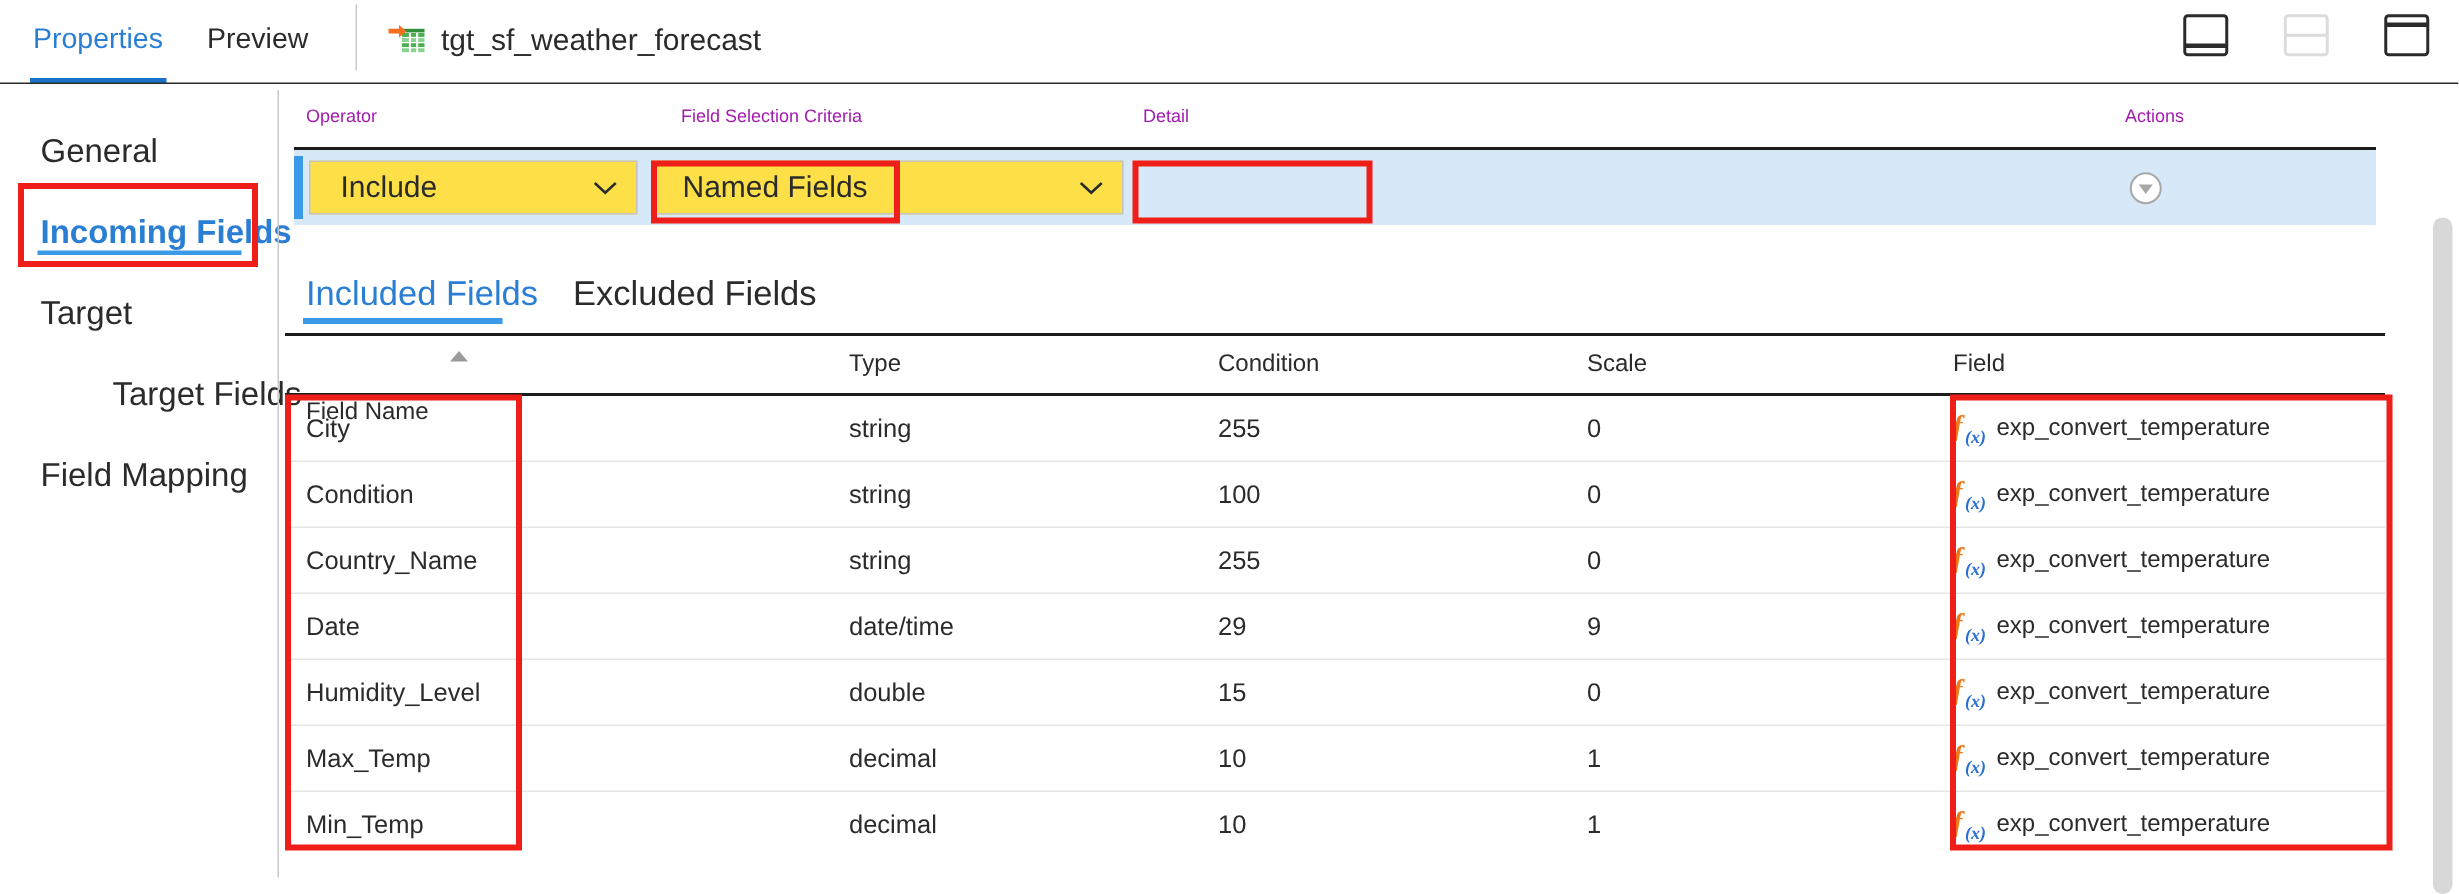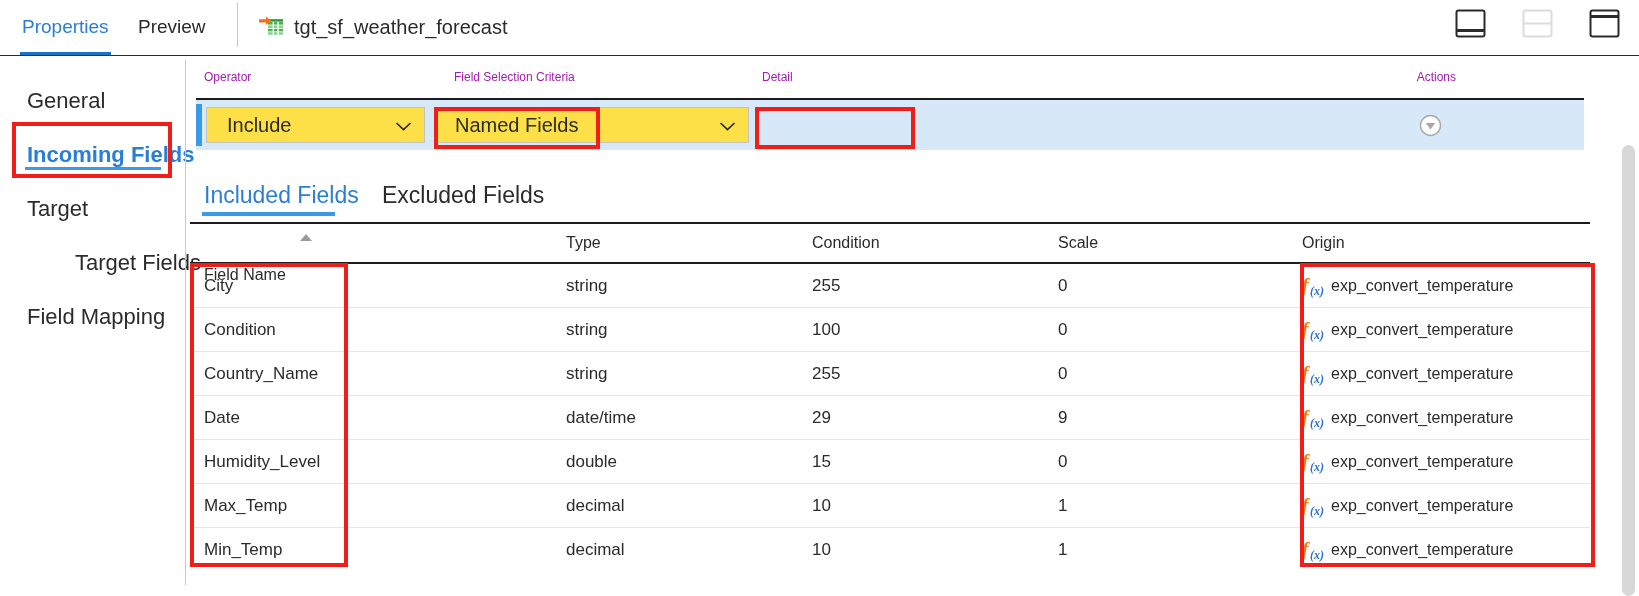--- a/index.html
+++ b/index.html
@@ -218,21 +218,21 @@
     <div class="subtab" id="subtab-excluded">Excluded Fields</div>
   </div>
 
   <div class="ftable">
     <div class="ft-head">
       <span id="ft-h-field">Field Name</span>
       <span class="sort-caret"></span>
       <span id="ft-h-type">Type</span>
       <span id="ft-h-precision">Condition</span>
       <span id="ft-h-scale">Scale</span>
-      <span id="ft-h-origin">Origin</span>
+      <span id="ft-h-origin">Field</span>
     </div>
 
     <div class="ft-row">
       <span class="cell c-name">City</span>
       <span class="cell c-type">string</span>
       <span class="cell c-prec">255</span>
       <span class="cell c-scale">0</span>
       <span class="cell c-origin">
         <span class="fx">
           <span class="fx-f">f</span>

